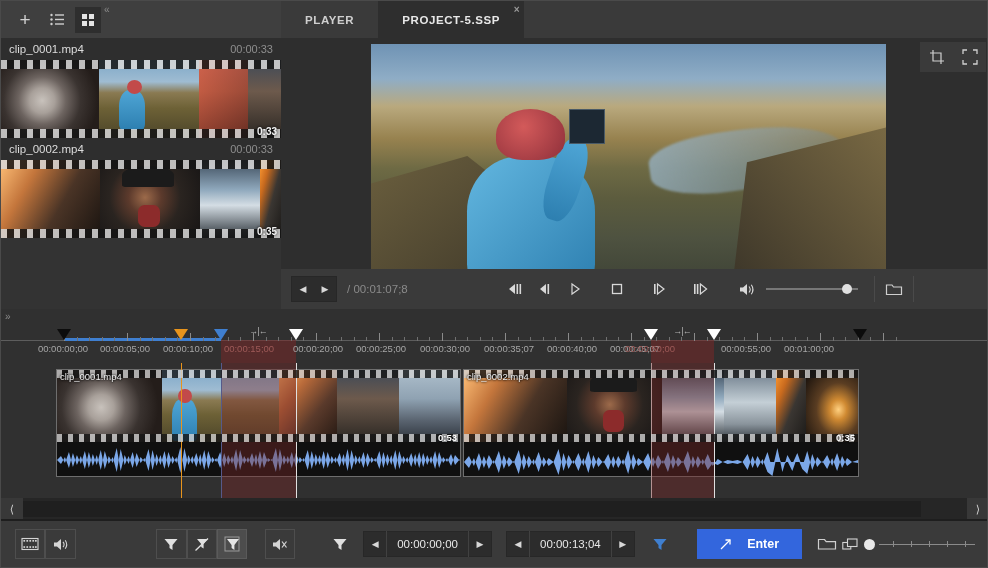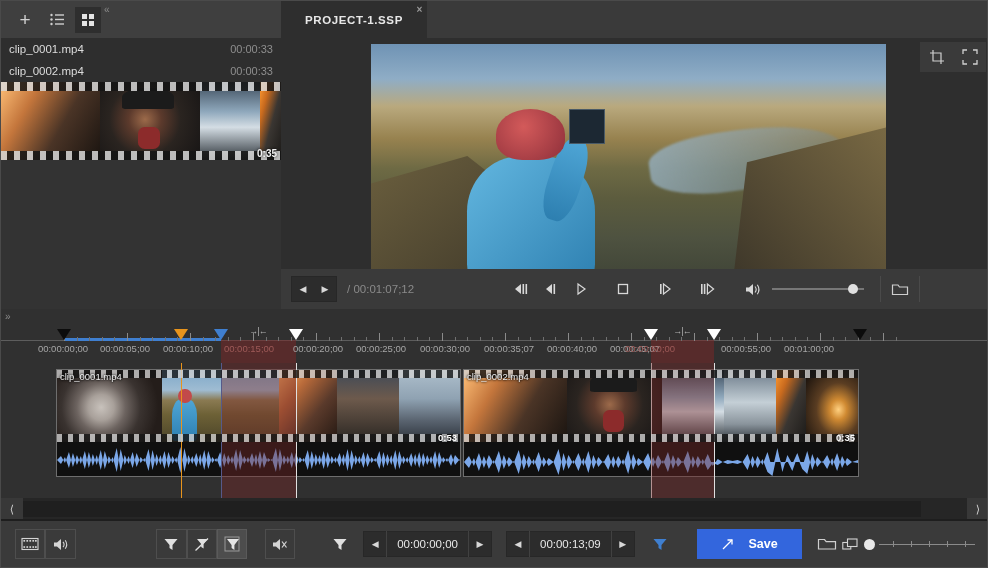--- a/index.html
+++ b/index.html
@@ -452,33 +452,49 @@
           <rect x="1" y="1" width="5" height="5" fill="#e4e4e4"></rect>
           <rect x="8" y="1" width="5" height="5" fill="#e4e4e4"></rect>
           <rect x="1" y="8" width="5" height="5" fill="#e4e4e4"></rect>
           <rect x="8" y="8" width="5" height="5" fill="#e4e4e4"></rect>
         </svg>
       </div>
       <div class="collapse-ico">«</div>
     </div>
 
     <div class="tabs">
+      <div class="tab">
+        <span>PLAYER</span>
+      </div>
       <div class="tab active">
-        <span>PROJECT-1.SSP</span>
+        <span>PROJECT-5.SSP</span>
         <span class="tab-close">×</span>
       </div>
     </div>
   </div>
 
   <div class="bin">
 
     <div class="bin-item">
       <div class="bin-head">
         <span class="bin-name">clip_0001.mp4</span>
         <span class="bin-dur">00:00:33</span>
+      </div>
+      <div class="bin-strip">
+        <div class="frame art-wheel" style="width:98px"></div>
+        <div class="frame art-canyon" style="width:100px">
+          <div style="position:absolute;left:20%;top:38%;width:26%;height:52%;background:linear-gradient(to bottom,#4fa6d6,#2d7fb0);border-radius:40% 40% 15% 15%"></div>
+          <div style="position:absolute;left:28%;top:26%;width:15%;height:18%;background:#c24a4a;border-radius:50%"></div>
+        </div>
+        <div class="frame art-rig" style="width:82px">
+          <div style="position:absolute;left:0;top:0;width:60%;height:100%;background:linear-gradient(135deg,#ff6b4a,#7a2f22);opacity:.75"></div>
+        </div>
+        <div class="perf top"></div>
+        <div class="perf bot"></div>
+        <span class="bin-timelabel">0:33</span>
       </div>
     </div>
 
     <div class="bin-item">
       <div class="bin-head">
         <span class="bin-name">clip_0002.mp4</span>
         <span class="bin-dur">00:00:33</span>
       </div>
       <div class="bin-strip">
         <div class="frame art-sunrig2" style="width:99px"></div>
@@ -522,21 +538,21 @@
           <path d="M1 5 V1 H5 M11 1 H15 V5 M15 11 V15 H11 M5 15 H1 V11" fill="none" stroke="#cfcfcf" stroke-width="1.3"></path>
         </svg>
       </div>
     </div>
 
     <div class="player-toolbar">
       <div class="tc-group">
         <div class="tc-arrow">◀</div>
         <div class="tc-arrow">▶</div>
       </div>
-      <div class="tc-total">/ 00:01:07;12</div>
+      <div class="tc-total">/ 00:01:07;8</div>
 
       <div style="display:flex;align-items:center;margin-left:92px">
         <div class="p-btn">
           <svg width="16" height="14" viewBox="0 0 16 14">
             <path d="M8 2 L2 7 L8 12 Z" fill="#d8d8d8"></path>
             <rect x="9.5" y="2" width="1.6" height="10" fill="#d8d8d8"></rect>
             <rect x="12.5" y="2" width="1.6" height="10" fill="#d8d8d8"></rect>
           </svg>
         </div>
         <div class="p-btn">
@@ -858,39 +874,39 @@
     </div>
 
     <div class="tcbox" style="margin-left:8px">
       <div class="tc-arrow">◀</div>
       <div class="tc-val2">00:00:00;00</div>
       <div class="tc-arrow">▶</div>
     </div>
 
     <div class="tcbox" style="margin-left:14px">
       <div class="tc-arrow">◀</div>
-      <div class="tc-val2">00:00:13;09</div>
+      <div class="tc-val2">00:00:13;04</div>
       <div class="tc-arrow">▶</div>
     </div>
 
     <div class="bb-btn" style="margin-left:10px">
       <svg width="16" height="15" viewBox="0 0 16 15">
         <path d="M1.5 2 H14.5 L9.5 8 V13 L6.5 11 V8 Z" fill="#3f7fd0"></path>
       </svg>
     </div>
 
     <div style="width:22px"></div>
     <div class="save-btn">
       <span>
         <svg width="14" height="14" viewBox="0 0 14 14">
           <path d="M2 12 L11 3" stroke="#ffffff" stroke-width="1.3" fill="none"></path>
           <path d="M6.5 3 H11 V7.5" stroke="#ffffff" stroke-width="1.3" fill="none"></path>
         </svg>
       </span>
-      <span class="lbl">Save</span>
+      <span class="lbl">Enter</span>
     </div>
 
     <div class="bb-btn" style="margin-left:10px">
       <svg width="20" height="16" viewBox="0 0 20 16">
         <path d="M1.5 3.5 H7.5 L9.2 5.6 H18.5 V13 H1.5 Z" fill="none" stroke="#cfcfcf" stroke-width="1.2"></path>
       </svg>
     </div>
 
     <div style="flex:1"></div>
 

